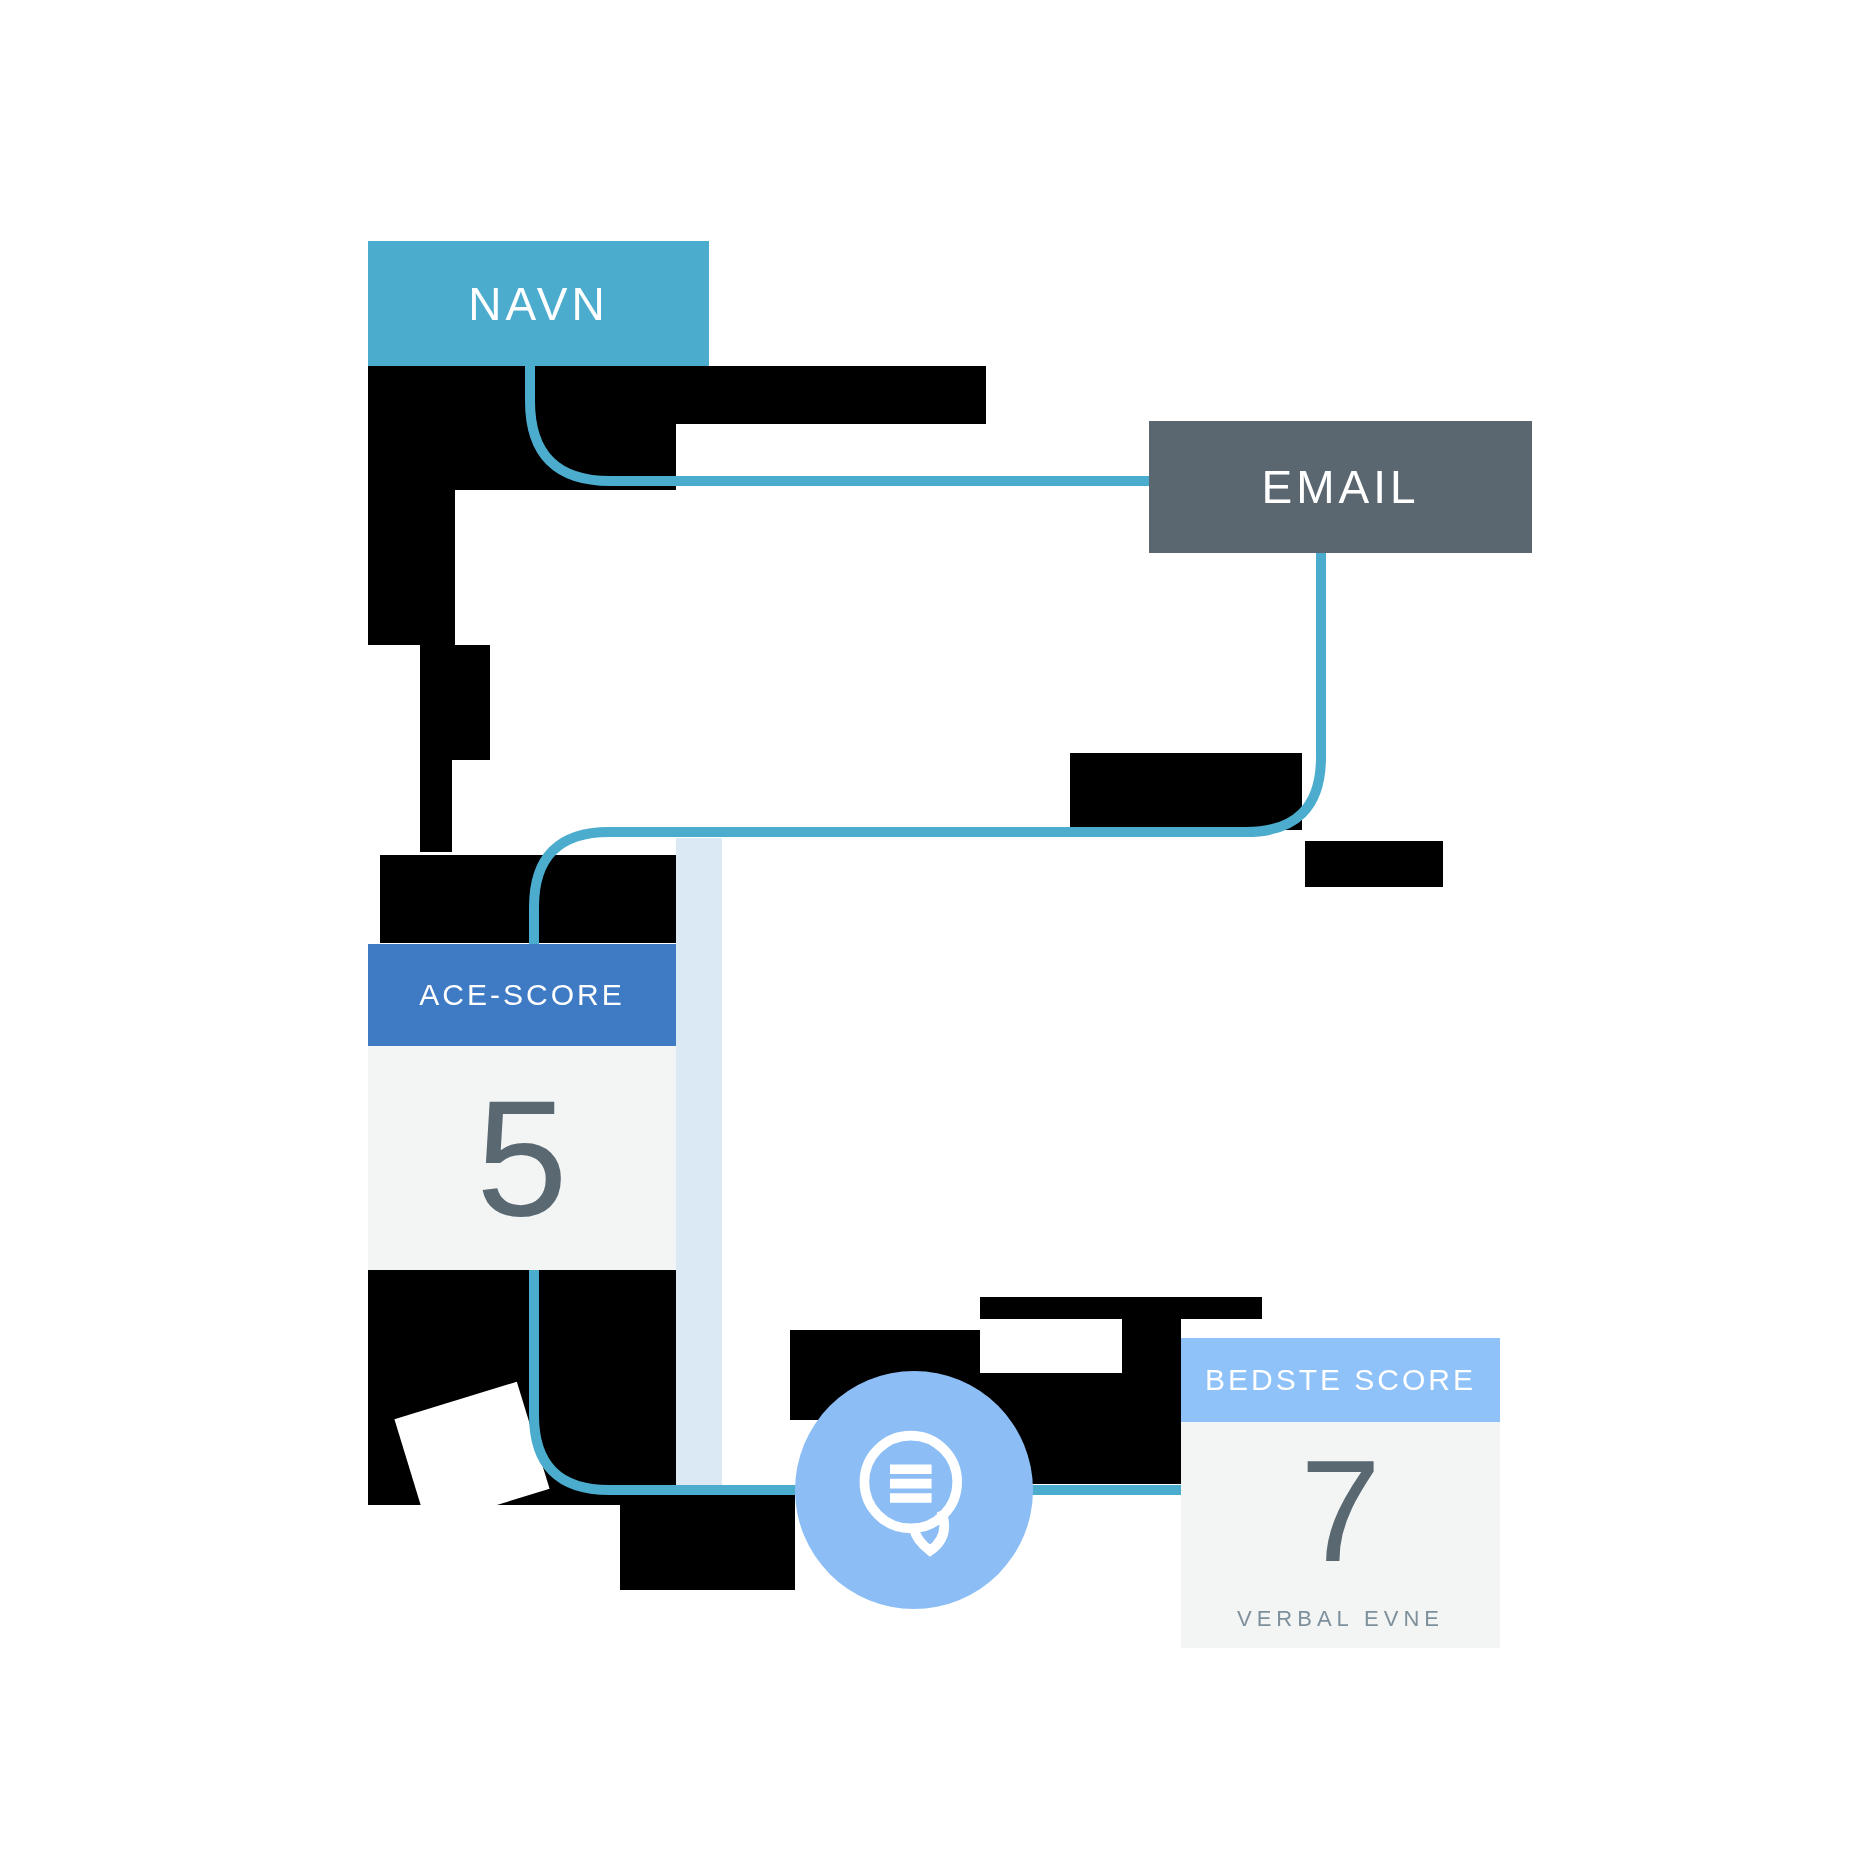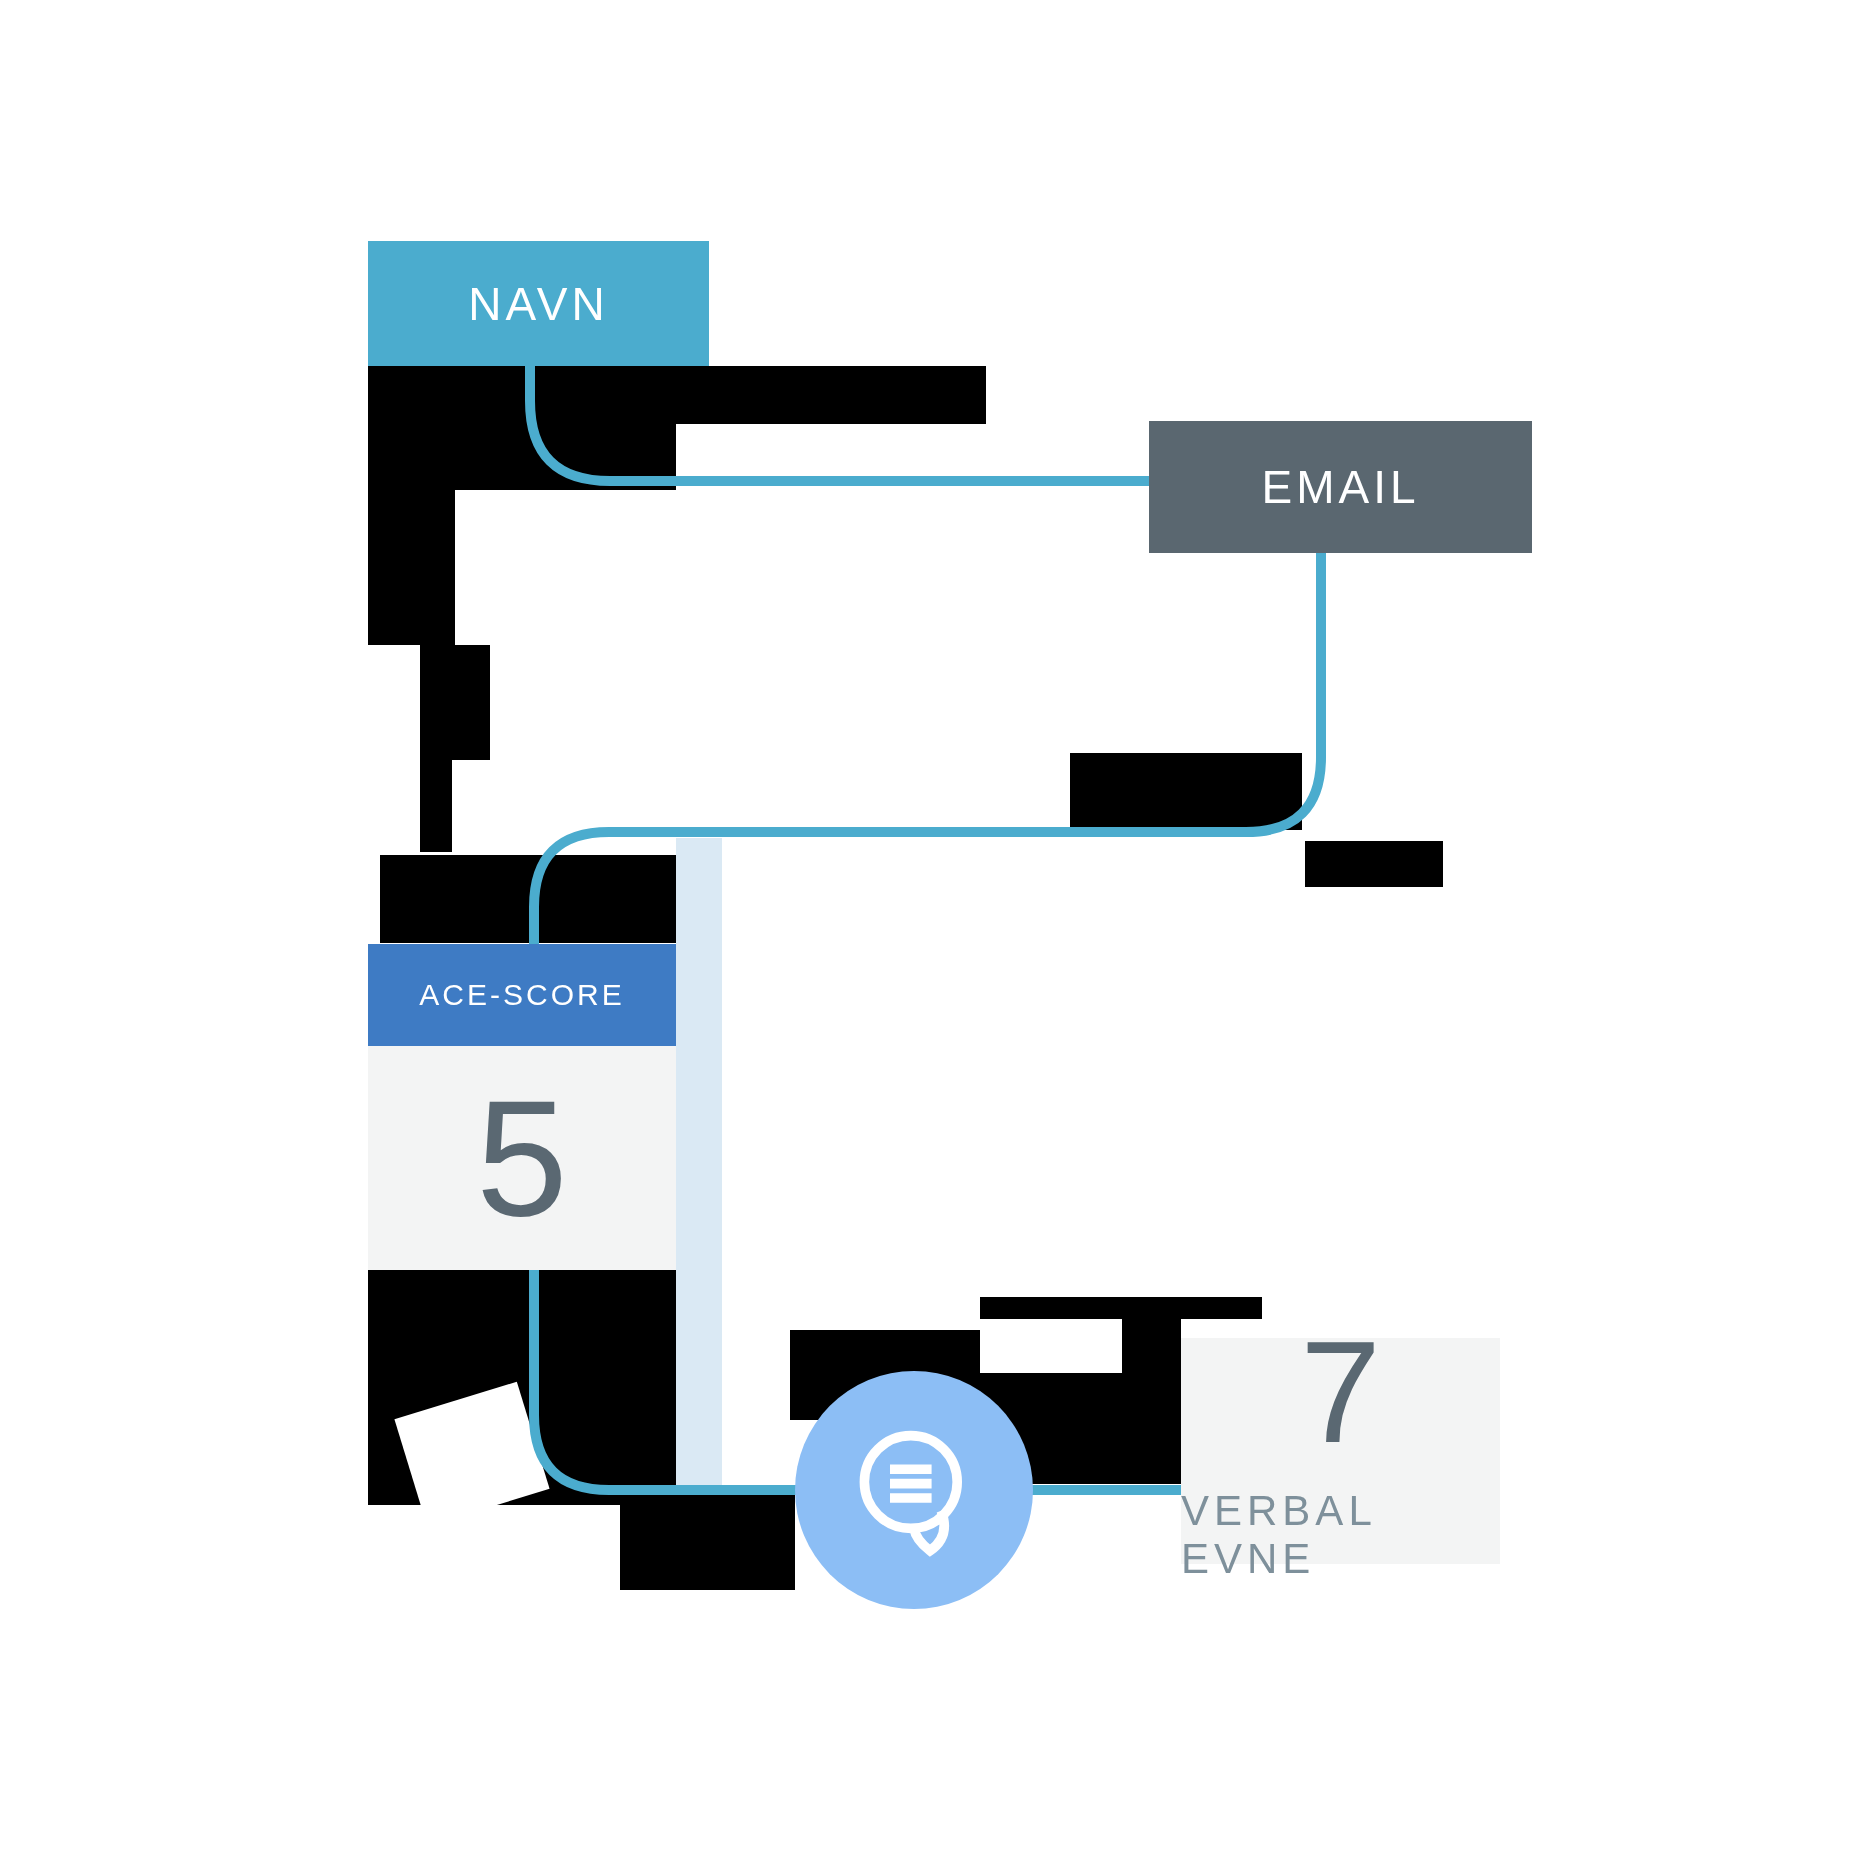--- a/index.html
+++ b/index.html
@@ -42,21 +42,21 @@
   }
   .card.ace{left:368px;top:944px;width:308px;}
   .card.ace .hdr{height:102px;background:var(--blue);}
   .card.ace .body{height:224px;}
   .card.bedste{left:1181px;top:1338px;width:319px;}
   .card.bedste .hdr{height:84px;background:var(--lightblue);}
   .card.bedste .body{height:226px;gap:8px;}
   .digit{color:var(--digit);line-height:1;}
   .digit.five{font-size:165px;}
   .digit.seven{font-size:145px;}
-  .caption{color:var(--caption);font-size:42px;letter-spacing:5px;margin-top:14px;}
+  .caption{color:var(--caption);font-size:22px;letter-spacing:5px;margin-top:14px;}
   .palebar{
     position:absolute;left:676px;top:838px;width:46px;height:652px;
     background:var(--palebar);
   }
   .tiltcard{
     position:absolute;left:408px;top:1398px;width:128px;height:112px;
     background:#ffffff;transform:rotate(-17deg);
   }
   .bubble-circle{
     position:absolute;left:795px;top:1371px;width:238px;height:238px;
@@ -109,20 +109,23 @@
   <div class="card ace">
     <div class="hdr">
       <span>ACE-SCORE</span>
     </div>
     <div class="body">
       <span class="digit five">5</span>
     </div>
   </div>
 
   <div class="card bedste">
+    <div class="hdr">
+      <span>BEDSTE SCORE</span>
+    </div>
     <div class="body">
       <span class="digit seven">7</span>
       <span class="caption">VERBAL EVNE</span>
     </div>
   </div>
 
   <div class="bubble-circle">
     <svg class="bubble-icon" viewBox="0 0 100 100">
       <circle cx="48" cy="45" r="29"></circle>
       <line x1="35" y1="37" x2="61" y2="37" stroke-width="5"></line>

